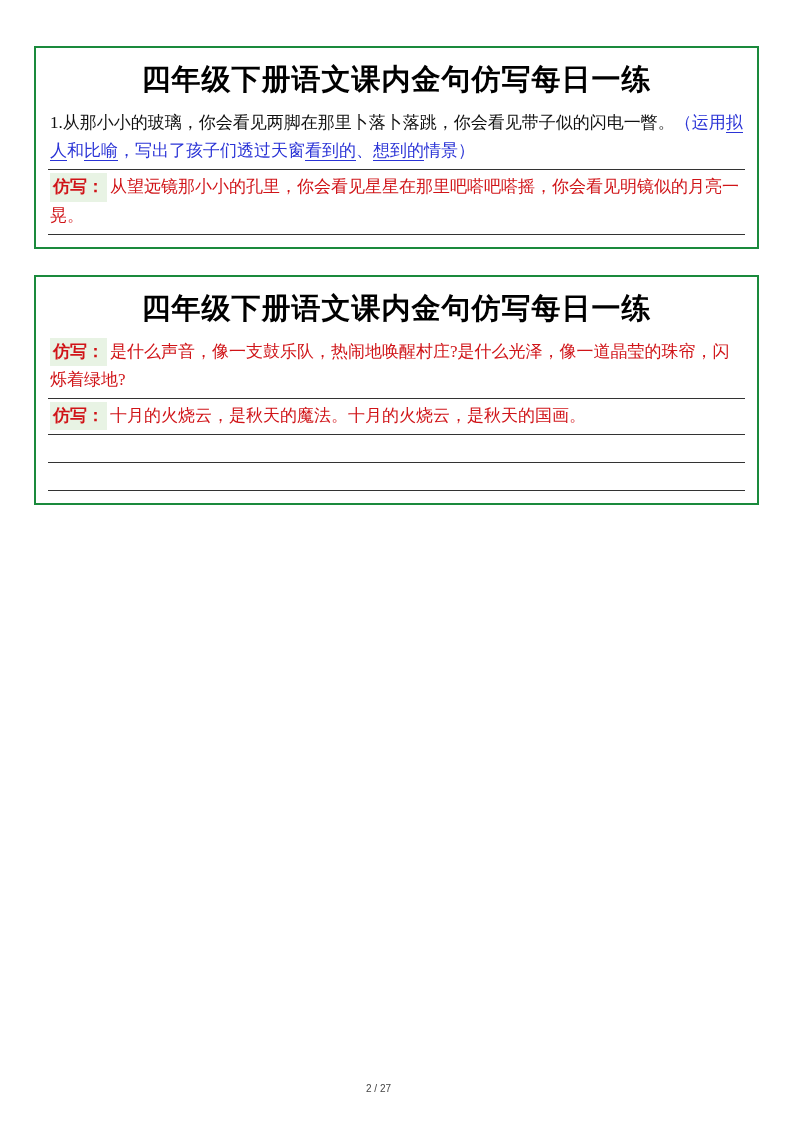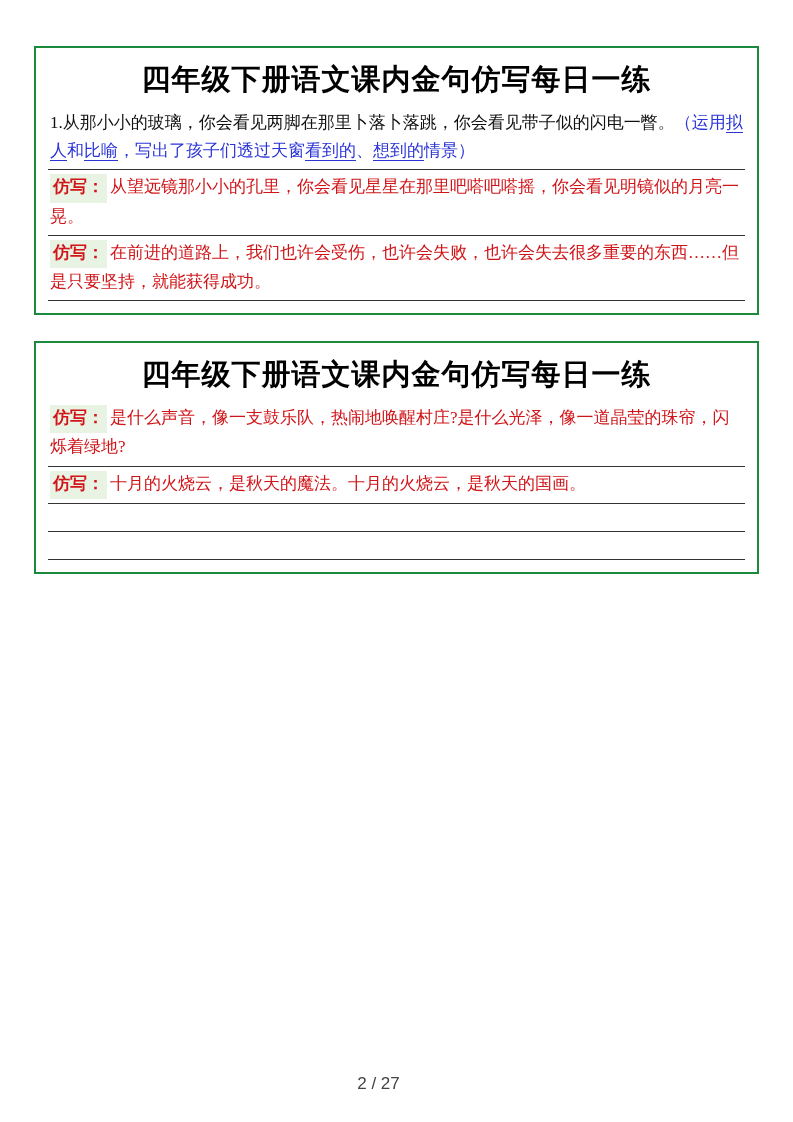--- a/index.html
+++ b/index.html
@@ -52,21 +52,20 @@
     border-bottom: 1px solid #333333;
     height: 27px;
   }
   .fs-label {
     display: inline-block;
     background: #e8f3e4;
     color: #d01418;
     font-weight: bold;
     padding: 0 3px;
     margin-right: 3px;
-    font-family: Liberation Mono, monospace;
   }
   .blue {
     color: #2b34d6;
   }
   .black {
     color: #111111;
   }
   .u-blue {
     color: #2b34d6;
     border-bottom: 1px solid #2b34d6;
@@ -77,21 +76,21 @@
   }
   .fangxie-text {
     color: #d01418;
   }
   .page-number {
     position: absolute;
     bottom: 28px;
     left: 0;
     width: 757px;
     text-align: center;
-    font-size: 17px;
+    font-size: 10px;
     font-family: "Liberation Sans", sans-serif;
     color: #444444;
   }
 </style>
 </head>
 <body>
 
 <div class="page">
 
   <div class="card">
@@ -99,23 +98,20 @@
 
     <div class="row tall">
       <span class="black">1.从那小小的玻璃，你会看见两脚在那里卜落卜落跳，你会看见带子似的闪电一瞥。</span><span class="blue">（运用</span><span class="u-blue">拟人</span><span class="blue">和</span><span class="u-blue">比喻</span><span class="blue">，写出了孩子们透过天窗</span><span class="u-blue">看到的</span><span class="blue">、</span><span class="u-blue">想到的</span><span class="blue">情景）</span>
     </div>
 
     <div class="row tall">
       <span class="fs-label">仿写：</span><span class="fangxie-text">从望远镜那小小的孔里，你会看见星星在那里吧嗒吧嗒摇，你会看见明镜似的月亮一晃。</span>
     </div>
 
 
-    <div class="row tall">
-      <span class="fs-label">仿写：</span><span class="fangxie-text">在前进的道路上，我们也许会受伤，也许会失败，也许会失去很多重要的东西……但是只要坚持，就能获得成功。</span>
-    </div>
   </div>
 
   <div class="card">
     <div class="card-title">四年级下册语文课内金句仿写每日一练</div>
 
 
     <div class="row tall">
       <span class="fs-label">仿写：</span><span class="fangxie-text">是什么声音，像一支鼓乐队，热闹地唤醒村庄?是什么光泽，像一道晶莹的珠帘，闪烁着绿地?</span>
     </div>
 

